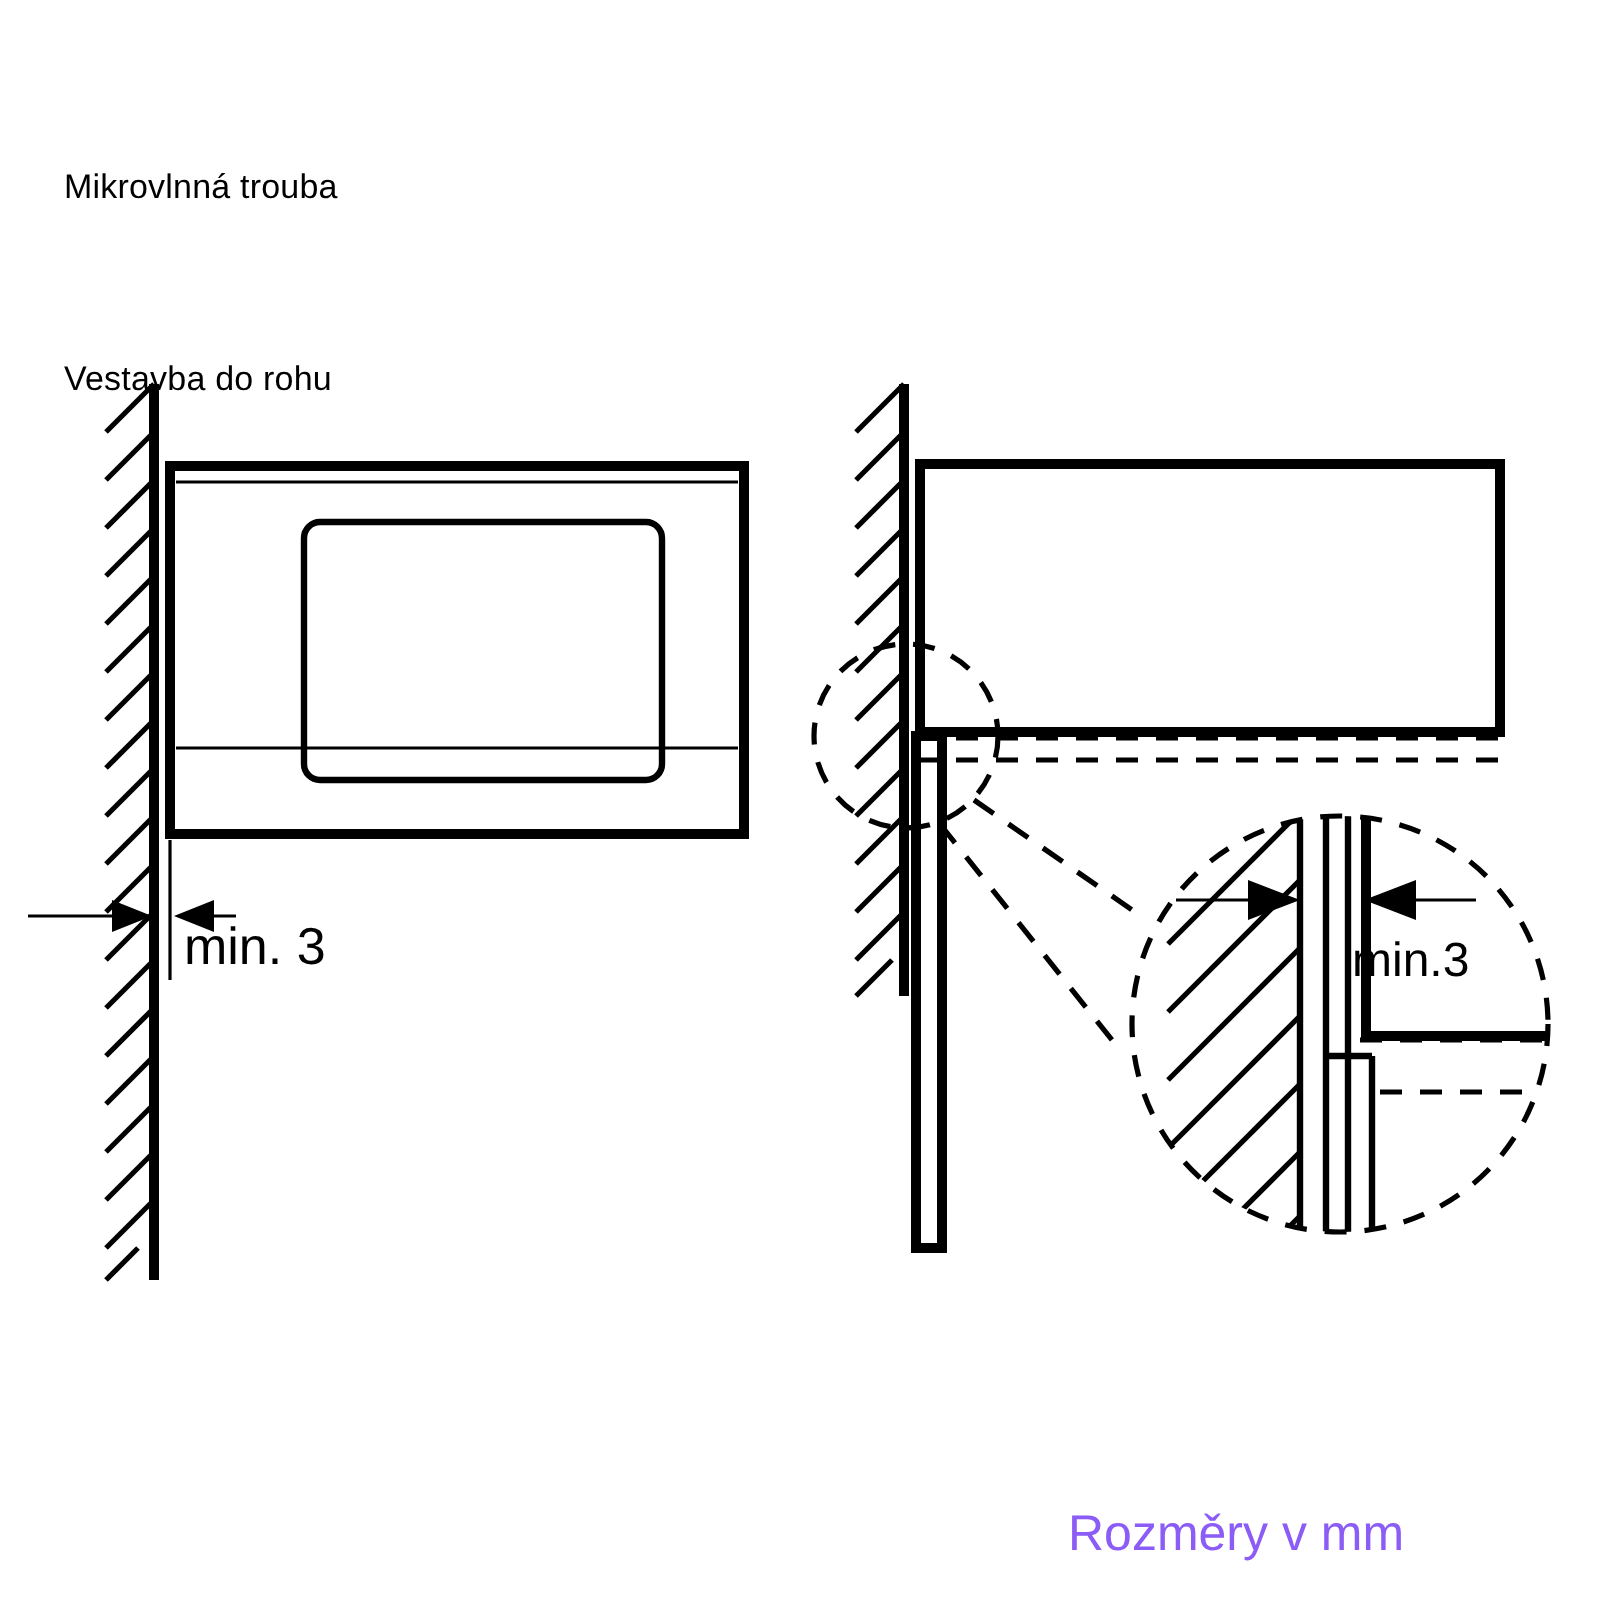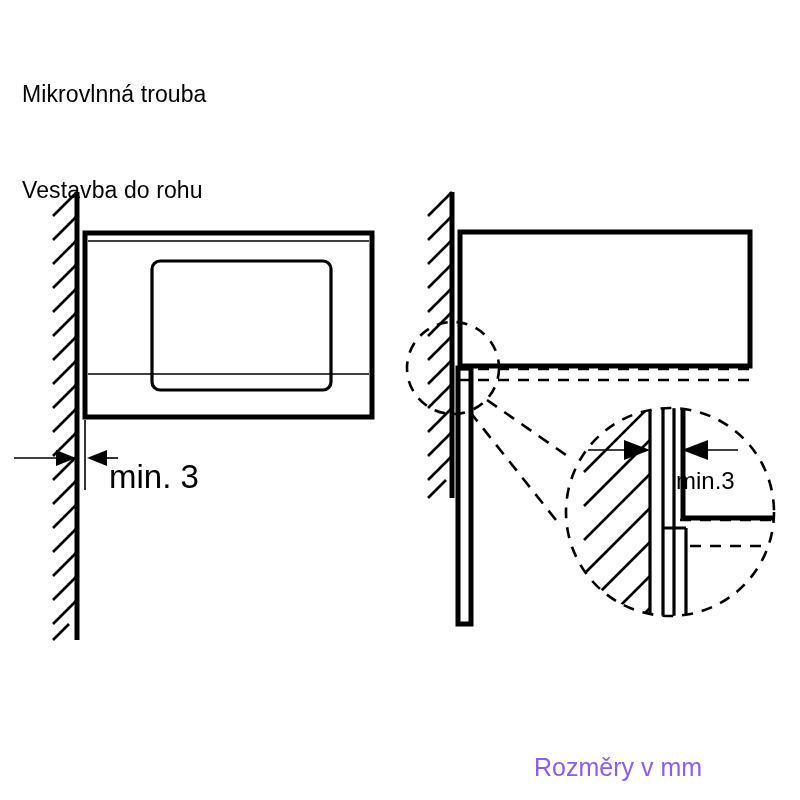--- a/index.html
+++ b/index.html
@@ -12,24 +12,24 @@
   }
   #page {
     position: relative;
     width: 800px;
     height: 800px;
     background: #ffffff;
     overflow: hidden;
   }
   .title-block {
     position: absolute;
-    left: 22px;
+    left: 32px;
     top: 14px;
     color: #000000;
-    font-size: 23px;
+    font-size: 17px;
     line-height: 32px;
     font-weight: 400;
     letter-spacing: 0.1px;
     white-space: pre;
   }
   .title-line { display: block; }
   .footer-note {
     position: absolute;
     left: 534px;
     top: 752px;
@@ -39,23 +39,23 @@
     font-weight: 400;
     white-space: pre;
   }
   .dim-label {
     position: absolute;
     color: #000000;
     font-weight: 400;
     white-space: pre;
   }
   #dim-label-left {
-    left: 109px;
+    left: 92px;
     top: 458px;
-    font-size: 33px;
+    font-size: 26px;
   }
   #dim-label-detail {
     left: 676px;
     top: 455px;
     font-size: 24px;
     margin-top: 12px;
   }
   svg.canvas {
     position: absolute;
     left: 0;

